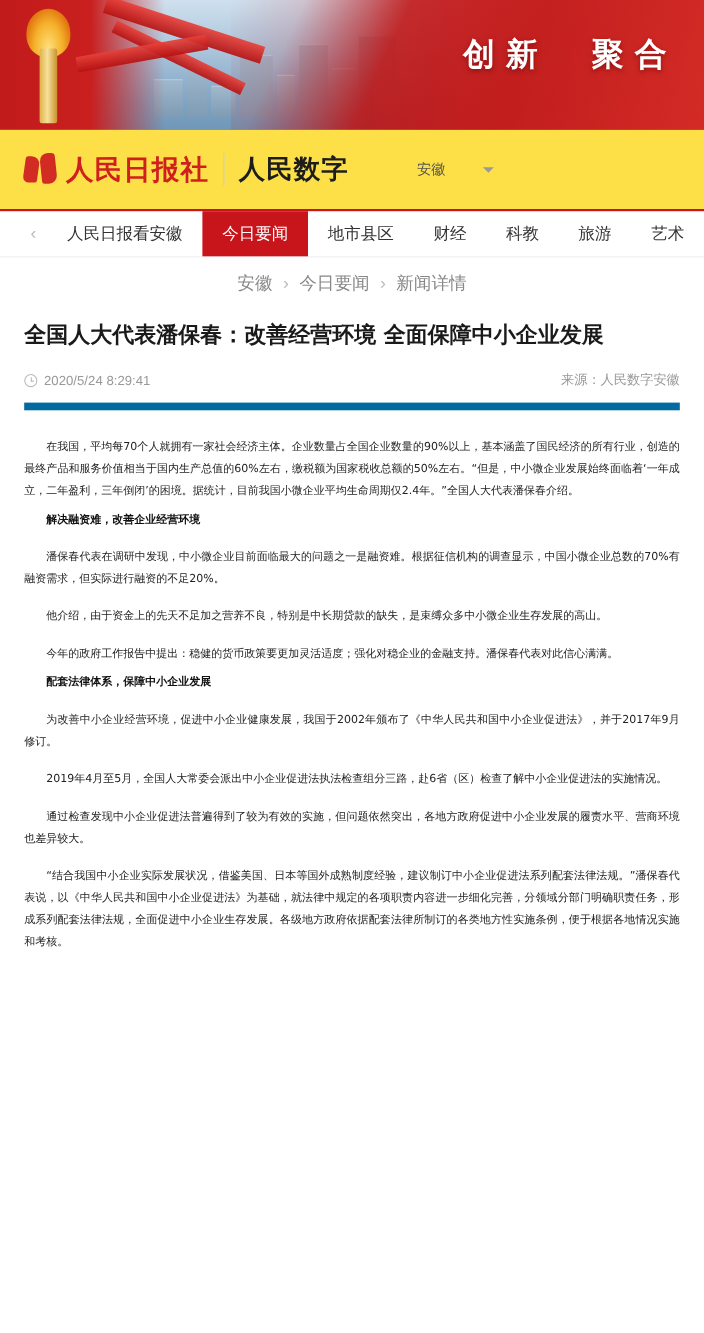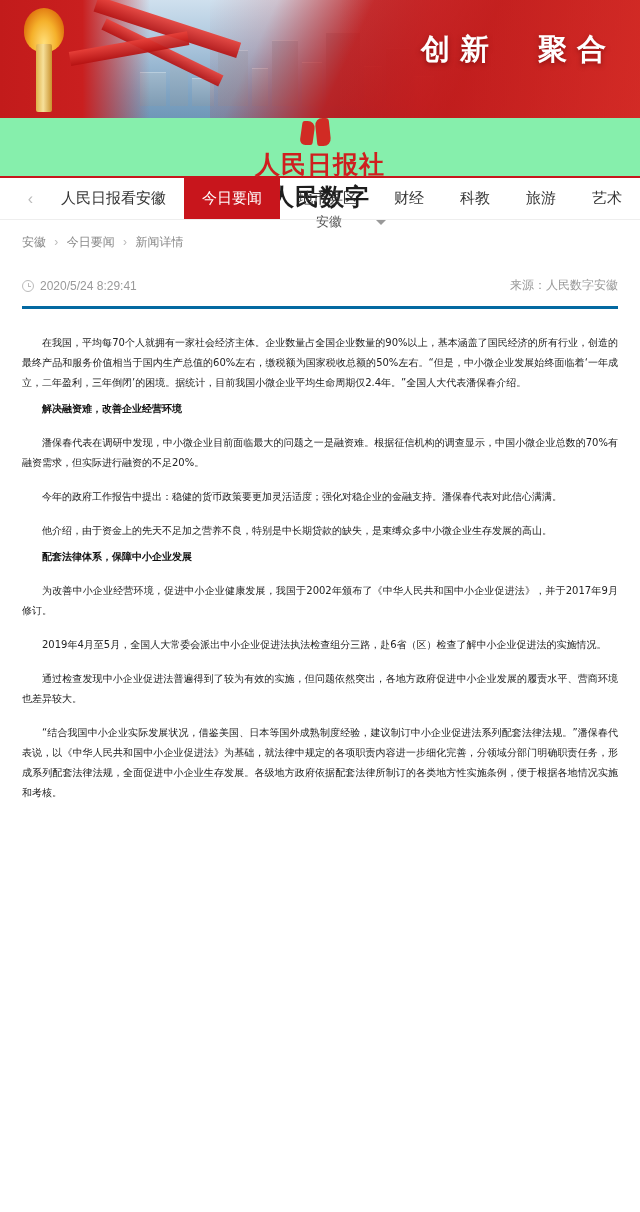--- a/index.html
+++ b/index.html
@@ -75,26 +75,25 @@
     font-weight: bold;
     letter-spacing: 10px;
     text-shadow: 0 2px 5px rgba(90,0,0,.55);
     font-family: "DejaVu Sans", "Liberation Sans", sans-serif;
     white-space: nowrap;
     margin-left: 14px;
   }
 
   
   .logobar {
-    height: 58px;
+    height: 72px;
     display: flex;
     align-items: center;
     padding: 0 22px;
-    background: #86efac;
-    flex-direction: column;
+    background: #fde047;
   }
   .logo-mark {
     width: 30px; height: 30px; margin-right: 8px;
     position: relative; flex: none;
   }
   .logo-mark .p1, .logo-mark .p2 {
     position: absolute; background: #d12b24;
   }
   .logo-mark .p1 { left: 0; top: 3px; width: 13px; height: 24px; border-radius: 2px 8px 2px 6px; transform: skewX(-8deg);}
   .logo-mark .p2 { left: 15px; top: 0px; width: 14px; height: 28px; border-radius: 8px 3px 8px 2px; transform: skewX(6deg);}
@@ -147,42 +146,43 @@
     text-align: right;
   }
   .nav .item.active {
     background: #c8151c;
     color: #fff;
   }
 
   
   .crumb {
     padding: 14px 22px 8px 22px;
-    font-size: 12px;
+    font-size: 16px;
     color: #888;
+    text-align: center;
   }
   .crumb span { color: #888; }
   .crumb .sep { margin: 0 5px; color: #bbb; }
   .crumb .cur { color: #888; }
 
   
   .article { padding: 0 22px; }
   .title {
     font-size: 20px;
     font-weight: bold;
     color: #1a1a1a;
     line-height: 1.5;
     margin: 12px 0 0 0;
     font-family: "DejaVu Sans", "Liberation Sans", sans-serif;
   }
   .meta {
     display: flex; align-items: center; justify-content: space-between;
     margin-top: 18px;
     padding-bottom: 12px;
-    border-bottom: 3px solid #0369a1;
+    border-bottom: 7px solid #0369a1;
     font-size: 12px;
     color: #999;
   }
   .meta .left { display: flex; align-items: center; }
   .clock {
     width: 12px; height: 12px; border: 1px solid #bbb; border-radius: 50%;
     margin-right: 6px; position: relative; flex: none;
   }
   .clock:before {
     content:""; position:absolute; left:5px; top:2px; width:1px; height:4px; background:#bbb;
@@ -268,35 +268,36 @@
 
   <div class="crumb">
     <span>安徽</span>
     <span class="sep">›</span>
     <span>今日要闻</span>
     <span class="sep">›</span>
     <span class="cur">新闻详情</span>
   </div>
 
   <div class="article">
+    <h1 class="title">全国人大代表潘保春：改善经营环境 全面保障中小企业发展</h1>
 
     <div class="meta">
       <div class="left">
         <span class="clock"></span>
         <span>2020/5/24 8:29:41</span>
       </div>
       <div>来源：人民数字安徽</div>
     </div>
 
     <div class="body">
       <p>在我国，平均每70个人就拥有一家社会经济主体。企业数量占全国企业数量的90%以上，基本涵盖了国民经济的所有行业，创造的最终产品和服务价值相当于国内生产总值的60%左右，缴税额为国家税收总额的50%左右。“但是，中小微企业发展始终面临着‘一年成立，二年盈利，三年倒闭’的困境。据统计，目前我国小微企业平均生命周期仅2.4年。”全国人大代表潘保春介绍。</p>
       <p class="sub">解决融资难，改善企业经营环境</p>
       <p>潘保春代表在调研中发现，中小微企业目前面临最大的问题之一是融资难。根据征信机构的调查显示，中国小微企业总数的70%有融资需求，但实际进行融资的不足20%。</p>
+      <p>他介绍，由于资金上的先天不足加之营养不良，特别是中长期贷款的缺失，是束缚众多中小微企业生存发展的高山。</p>
       <p>今年的政府工作报告中提出：稳健的货币政策要更加灵活适度；强化对稳企业的金融支持。潘保春代表对此信心满满。</p>
-      <p>他介绍，由于资金上的先天不足加之营养不良，特别是中长期贷款的缺失，是束缚众多中小微企业生存发展的高山。</p>
       <p class="sub">配套法律体系，保障中小企业发展</p>
       <p>为改善中小企业经营环境，促进中小企业健康发展，我国于2002年颁布了《中华人民共和国中小企业促进法》，并于2017年9月修订。</p>
       <p>2019年4月至5月，全国人大常委会派出中小企业促进法执法检查组分三路，赴6省（区）检查了解中小企业促进法的实施情况。</p>
       <p>通过检查发现中小企业促进法普遍得到了较为有效的实施，但问题依然突出，各地方政府促进中小企业发展的履责水平、营商环境也差异较大。</p>
       <p>“结合我国中小企业实际发展状况，借鉴美国、日本等国外成熟制度经验，建议制订中小企业促进法系列配套法律法规。”潘保春代表说，以《中华人民共和国中小企业促进法》为基础，就法律中规定的各项职责内容进一步细化完善，分领域分部门明确职责任务，形成系列配套法律法规，全面促进中小企业生存发展。各级地方政府依据配套法律所制订的各类地方性实施条例，便于根据各地情况实施和考核。</p>
     </div>
 
   </div>
 
 </div>

